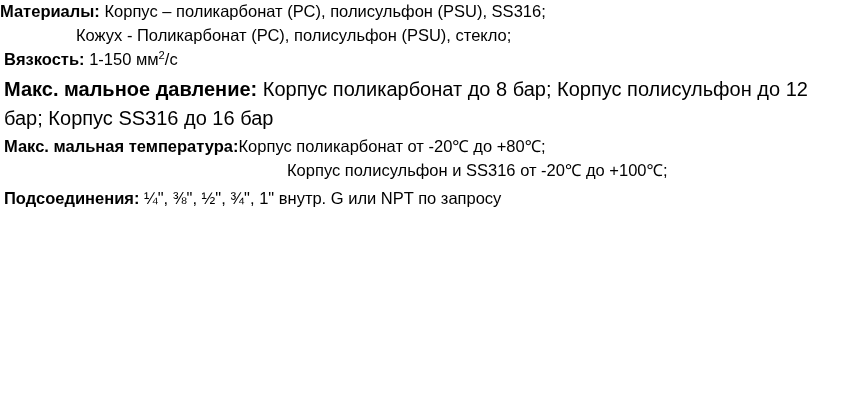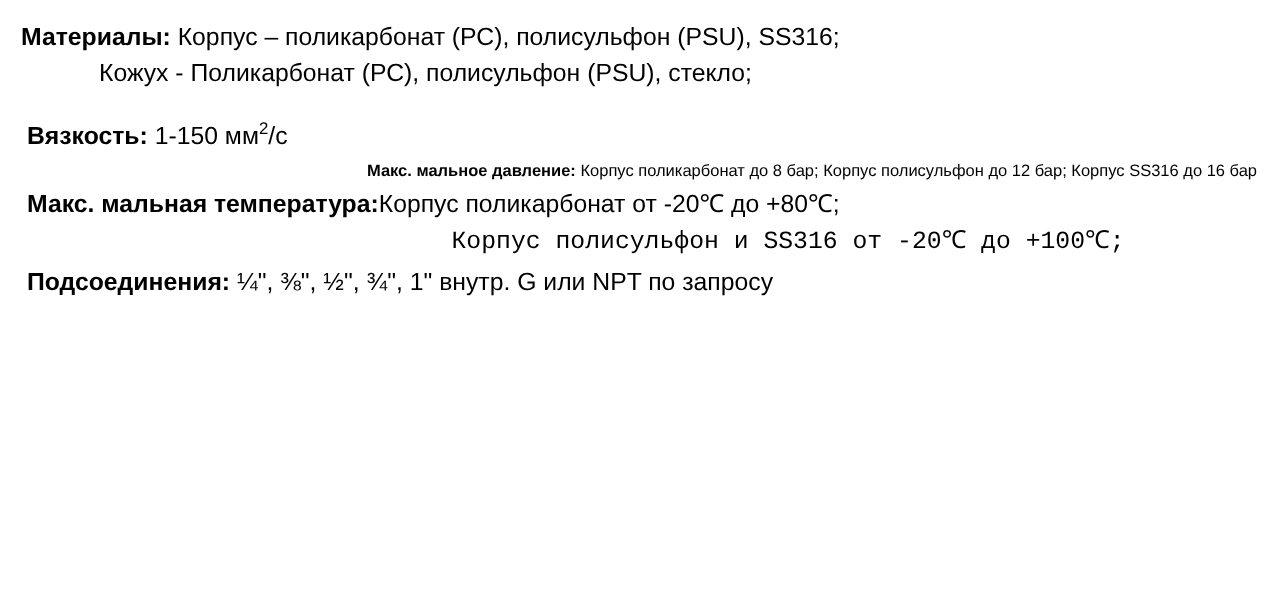--- a/index.html
+++ b/index.html
@@ -11,21 +11,21 @@
     height: 409px;
     background: #ffffff;
     font-family: "Liberation Sans", sans-serif;
     color: #000000;
     overflow: hidden;
   }
   .sheet {
     position: relative;
     width: 856px;
     height: 409px;
-    padding: 14px;
+    padding: 0;
     box-sizing: border-box;
   }
   .spec-row {
     display: block;
     font-size: 16.5px;
     line-height: 1.45;
     padding: 0 4px 0 4px;
   }
   .lbl {
     font-weight: bold;
@@ -38,50 +38,48 @@
     position: relative;
     padding-left: 0;
   }
   .materials .mat-first {
     display: block;
     font-size: 16.5px;
     line-height: 1.45;
   }
   .materials .mat-line {
     display: block;
-    margin-left: 52px;
+    margin-left: 76px;
     font-size: 16.5px;
     line-height: 1.45;
   }
   .group {
     margin: 0;
     padding: 0;
   }
-  .row-visc { margin-top: 18px; }
+  .row-visc { margin-top: 0; }
   .row-flow { margin-top: 2px; }
   .row-press { margin-top: 3px; }
   .row-temp { margin-top: 2px; }
   .row-conn { margin-top: 4px; }
 
   .temp-second {
     display: block;
     margin-left: 283px;
     font-size: 16.5px;
     line-height: 1.45;
-    font-family: Liberation Mono, monospace;
   }
   sup {
     font-size: 0.68em;
     vertical-align: super;
     line-height: 0;
   }
   .pressure-wrap {
-    font-size: 11px;
+    font-size: 20px;
     line-height: 1.45;
-    text-align: right;
   }
 </style>
 </head>
 <body>
 
 <div class="sheet">
 
   <div class="group materials">
     <span class="mat-first"><span class="lbl">Материалы:</span><span class="val"> <span>Корпус – поликарбонат (РС), полисульфон (PSU), SS316;</span></span></span>
     <span class="mat-line">Кожух - Поликарбонат (РС), полисульфон (PSU), стекло;</span>

